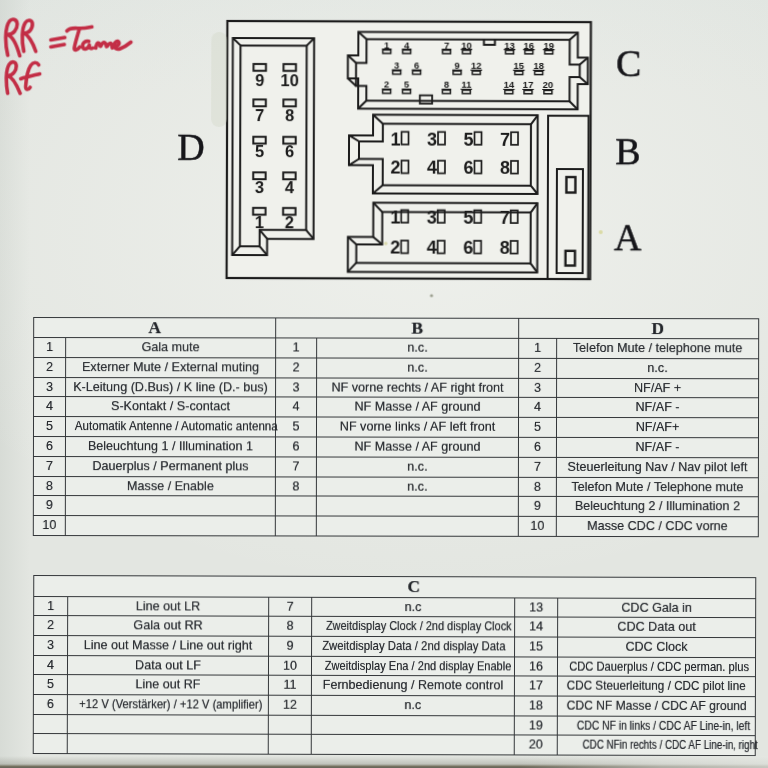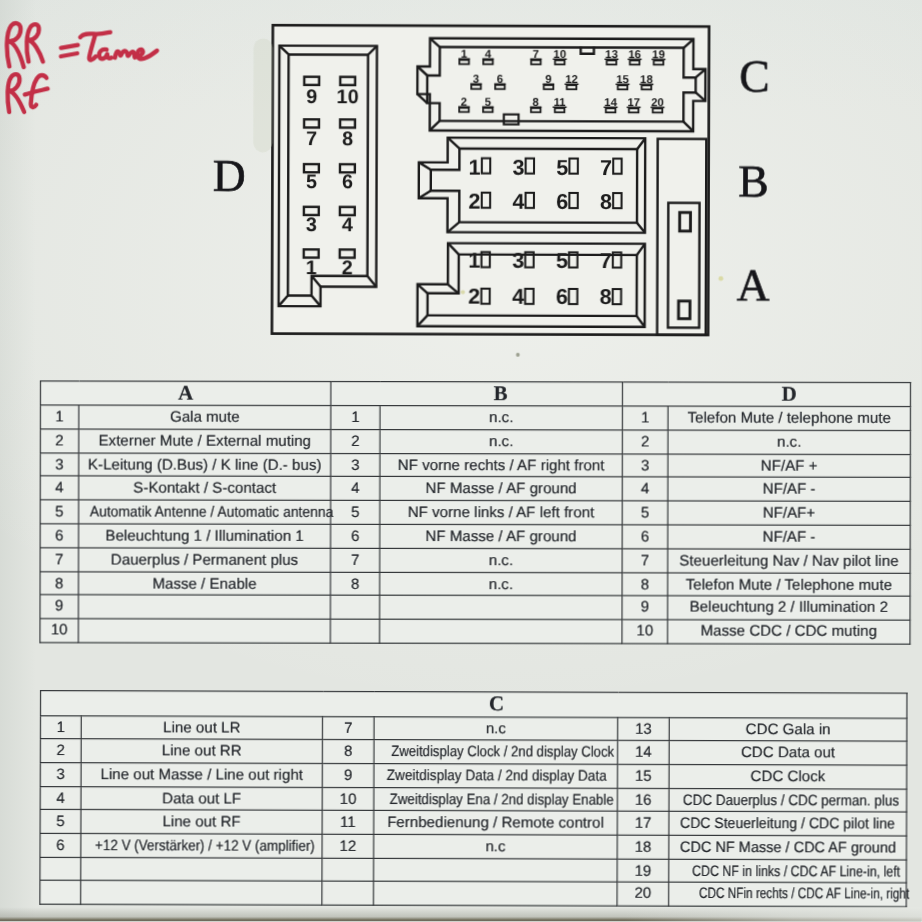--- a/index.html
+++ b/index.html
@@ -270,21 +270,21 @@
           <td>NF Masse / AF ground</td>
           <td>6</td>
           <td>NF/AF -</td>
         </tr>
 <tr style="height:19.8px">
           <td>7</td>
           <td>Dauerplus / Permanent plus</td>
           <td>7</td>
           <td>n.c.</td>
           <td>7</td>
-          <td>Steuerleitung Nav / Nav pilot line</td>
+          <td>Steuerleitung Nav / Nav pilot left</td>
         </tr>
 <tr style="height:19.8px">
           <td>8</td>
           <td>Masse / Enable</td>
           <td>8</td>
           <td>n.c.</td>
           <td>8</td>
           <td>Telefon Mute / Telephone mute</td>
         </tr>
 <tr style="height:19.8px">
@@ -294,21 +294,21 @@
           <td>&nbsp;</td>
           <td>9</td>
           <td>Beleuchtung 2 / Illumination 2</td>
         </tr>
 <tr style="height:19.8px">
           <td>10</td>
           <td>&nbsp;</td>
           <td>&nbsp;</td>
           <td>&nbsp;</td>
           <td>10</td>
-          <td>Masse CDC / CDC muting</td>
+          <td>Masse CDC / CDC vorne</td>
         </tr>
 </tbody>
     </table>
 
 <table class="pin" id="t2" style="left:33px;top:575px;width:722px;transform:rotate(0.17deg);">
 <colgroup>
         <col style="width:34px">
         <col style="width:201px">
         <col style="width:43px">
         <col style="width:203px">
@@ -322,21 +322,21 @@
 <tr style="height:19.7px">
           <td>1</td>
           <td>Line out LR</td>
           <td>7</td>
           <td>n.c</td>
           <td>13</td>
           <td>CDC Gala in</td>
         </tr>
 <tr style="height:19.7px">
           <td>2</td>
-          <td>Line out RR</td>
+          <td>Gala out RR</td>
           <td>8</td>
           <td><span class="sq" style="transform:scaleX(0.87)">Zweitdisplay Clock / 2nd display Clock</span></td>
           <td>14</td>
           <td>CDC Data out</td>
         </tr>
 <tr style="height:19.7px">
           <td>3</td>
           <td>Line out Masse / Line out right</td>
           <td>9</td>
           <td><span class="sq" style="transform:scaleX(0.90)">Zweitdisplay Data / 2nd display Data</span></td>

